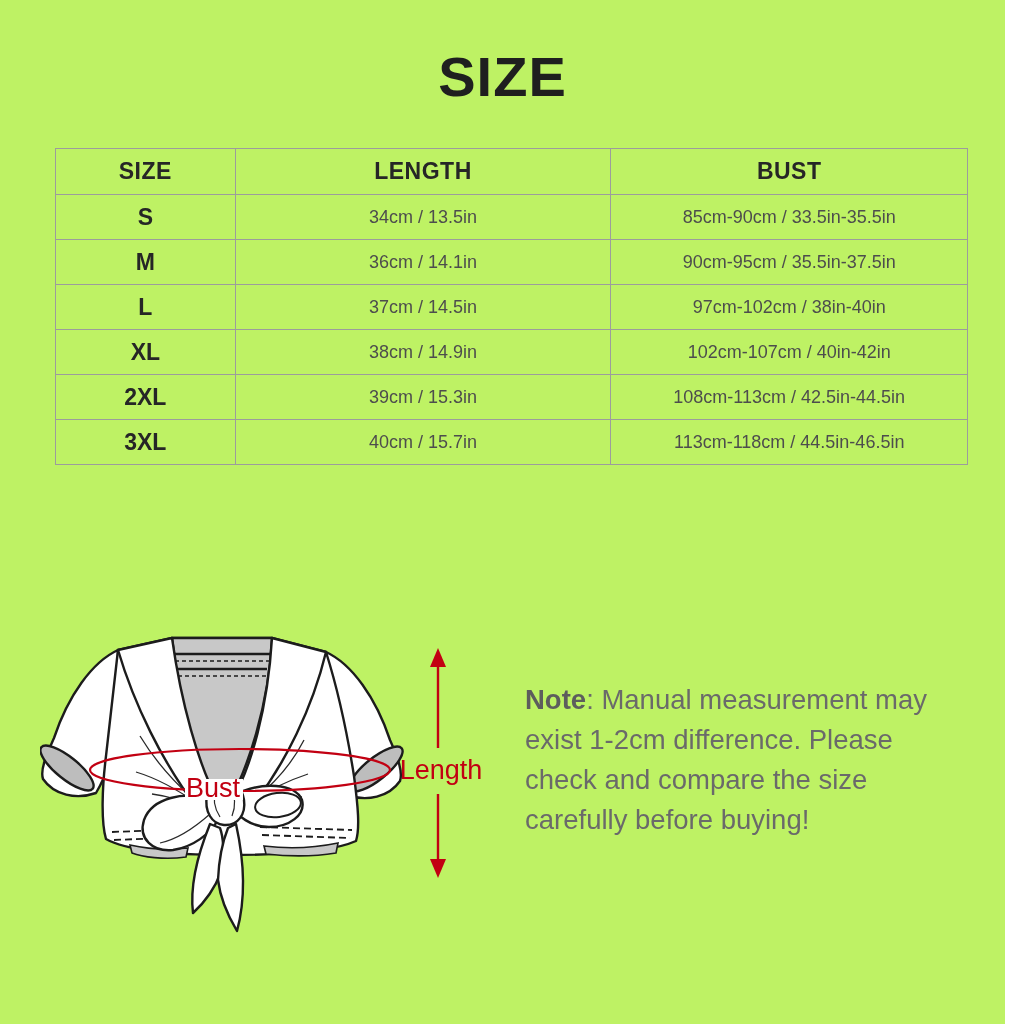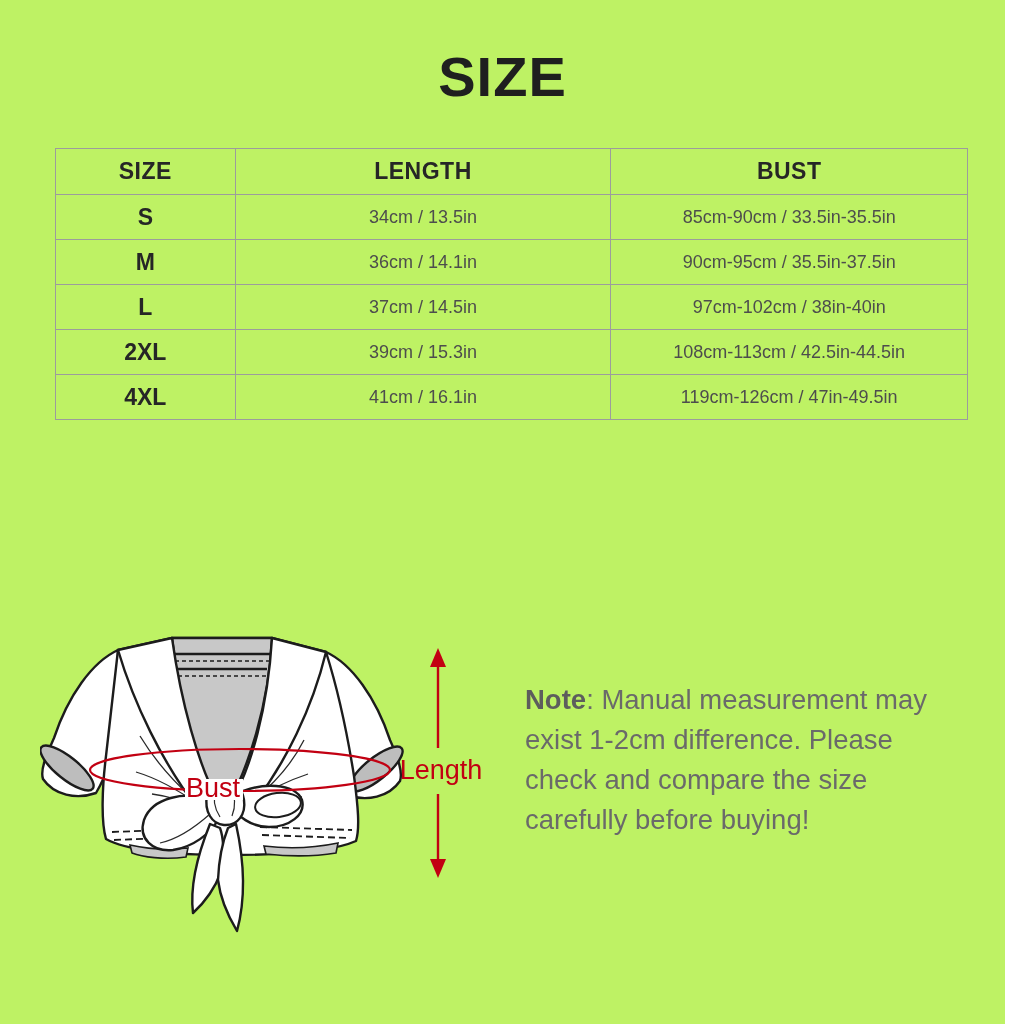--- a/index.html
+++ b/index.html
@@ -48,28 +48,33 @@
         <td class="size-cell">M</td>
         <td>36cm / 14.1in</td>
         <td>90cm-95cm / 35.5in-37.5in</td>
       </tr>
       <tr>
         <td class="size-cell">L</td>
         <td>37cm / 14.5in</td>
         <td>97cm-102cm / 38in-40in</td>
       </tr>
       <tr>
+        <td class="size-cell">XL</td>
+        <td>38cm / 14.9in</td>
+        <td>102cm-107cm / 40in-42in</td>
+      </tr>
+      <tr>
         <td class="size-cell">2XL</td>
         <td>39cm / 15.3in</td>
         <td>108cm-113cm / 42.5in-44.5in</td>
       </tr>
       <tr>
-        <td class="size-cell">4XL</td>
-        <td>41cm / 16.1in</td>
-        <td>119cm-126cm / 47in-49.5in</td>
+        <td class="size-cell">3XL</td>
+        <td>40cm / 15.7in</td>
+        <td>113cm-118cm / 44.5in-46.5in</td>
       </tr>
     </tbody>
   </table>
 
   <svg class="garment" viewBox="0 0 460 345" width="460" height="345">
     <g stroke="#1c1c1c" stroke-width="2.4" fill="#ffffff" stroke-linejoin="round" stroke-linecap="round">
       <path d="M78,52 C52,64 28,98 14,140 C6,158 0,172 3,181 C14,197 36,202 56,195 C66,178 73,158 78,138 Z"></path>
       <path d="M286,54 C312,66 336,100 350,142 C358,160 363,174 360,183 C349,199 327,204 307,197 C297,180 290,160 286,140 Z"></path>
       <ellipse cx="27" cy="170" rx="33" ry="11" fill="#bdbdbd" transform="rotate(39 27 170)"></ellipse>
       <ellipse cx="336" cy="171" rx="33" ry="11" fill="#bdbdbd" transform="rotate(-39 336 171)"></ellipse>

